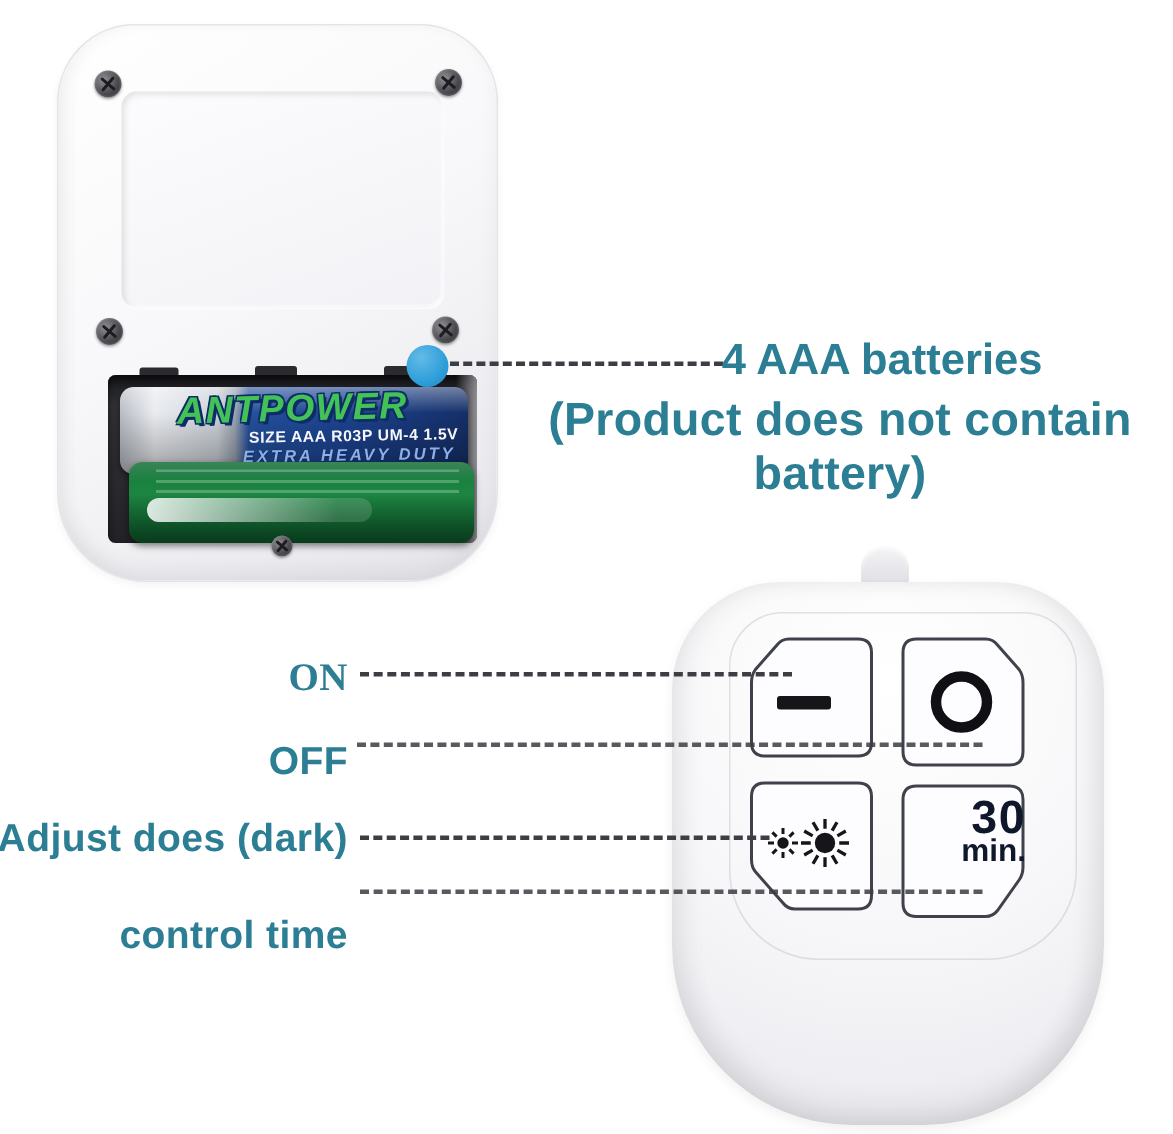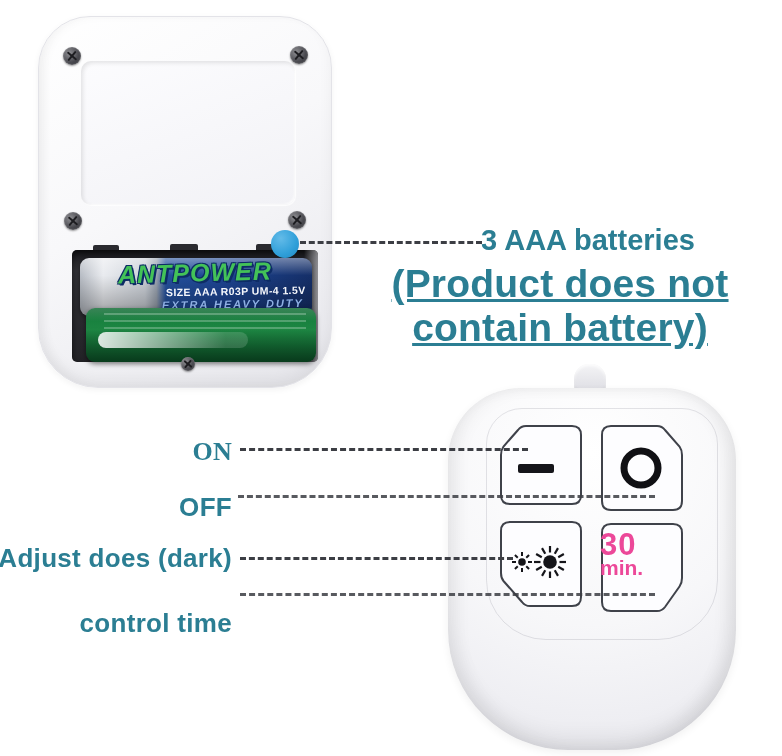--- a/index.html
+++ b/index.html
@@ -94,21 +94,21 @@
   }
 
   
   .callout-dot {
     position:absolute; left:271px; top:230px; width:28px; height:28px; border-radius:50%;
     background:radial-gradient(circle at 35% 30%, #63bbe8, #2f9fd9 60%, #2288c2);
   }
   .dash { position:absolute; border-top:3px dashed #3c3e44; height:0; }
   .callout-text { position:absolute; left:338px; top:224px; width:444px; color:#2b7e93; font-weight:bold; }
   .callout-line1 { font-size:29px; text-align:center; padding-left:56px; }
-  .callout-line2 { font-size:39px; text-align:center; margin-top:5px; letter-spacing:.2px;text-decoration:underline; }
+  .callout-line2 { font-size:31px; text-align:center; margin-top:5px; letter-spacing:.2px; }
 
   
   .remote-nub {
     position:absolute; left:574px; top:364px; width:32px; height:28px;
     border-radius:15px 15px 5px 5px;
     background:linear-gradient(180deg,#f4f4f6,#dddde3);
     box-shadow: inset 0 2px 3px rgba(255,255,255,.8), inset 0 -2px 3px rgba(0,0,0,.08);
   }
   .remote {
     position:absolute; left:448px; top:388px; width:288px; height:362px;
@@ -116,21 +116,21 @@
     border-radius:72px 72px 120px 120px;
     box-shadow: inset 0 -12px 20px rgba(0,0,0,.07), inset 10px 0 16px rgba(0,0,0,.04), inset -10px 0 16px rgba(0,0,0,.055), 0 3px 8px rgba(0,0,0,.06);
   }
   .remote-shield {
     position:absolute; left:486px; top:408px; width:232px; height:232px;
     border:1px solid rgba(130,130,145,.22);
     border-radius:36px 36px 60px 60px;
   }
   .btn { position:absolute; }
   .btn svg { display:block; }
-  .timer-text { position:absolute; left:600px; top:530px; width:84px; text-align:left; color:#ec4899; pointer-events:none; }
+  .timer-text { position:absolute; left:600px; top:530px; width:84px; text-align:right; color:#0f172a; pointer-events:none; }
   .timer-value { font-size:31px; font-weight:bold; line-height:30px; letter-spacing:1px; }
   .timer-unit  { font-size:21px; font-weight:bold; line-height:16px; }
 
   
   .rlabel { position:absolute; right:550px; color:#2b7e93; font-weight:bold; font-size:26px; white-space:nowrap; letter-spacing:.3px; }
 
   .z-top { z-index:5; }
 </style>
 </head>
 <body>
@@ -160,21 +160,21 @@
   <div class="battery-green">
     <div class="finetext"></div>
     <div class="glare"></div>
   </div>
 
   <div class="screw small" style="left:181px; top:357px;"></div>
 
   <div class="dash z-top" style="left:300px; top:241px; width:182px;"></div>
   <div class="callout-dot z-top"></div>
   <div class="callout-text z-top">
-    <div class="callout-line1">3 AAA batteries</div>
+    <div class="callout-line1">4 AAA batteries</div>
     <div class="callout-line2">(Product does not contain battery)</div>
   </div>
 
   <div class="remote-nub"></div>
   <div class="remote"></div>
   <div class="remote-shield"></div>
 
   <div class="btn" style="left:499px; top:424px;">
     <svg width="84" height="82" viewBox="0 0 84 82">
       <path d="M27 2 L73 2 Q82 2 82 11 L82 71 Q82 80 73 80 L11 80 Q2 80 2 71 L2 31 Q2 26 4.5 22.5 L19 6 Q22 2 27 2 Z" fill="#fdfdff" stroke="#3f424a" stroke-width="2"></path>

